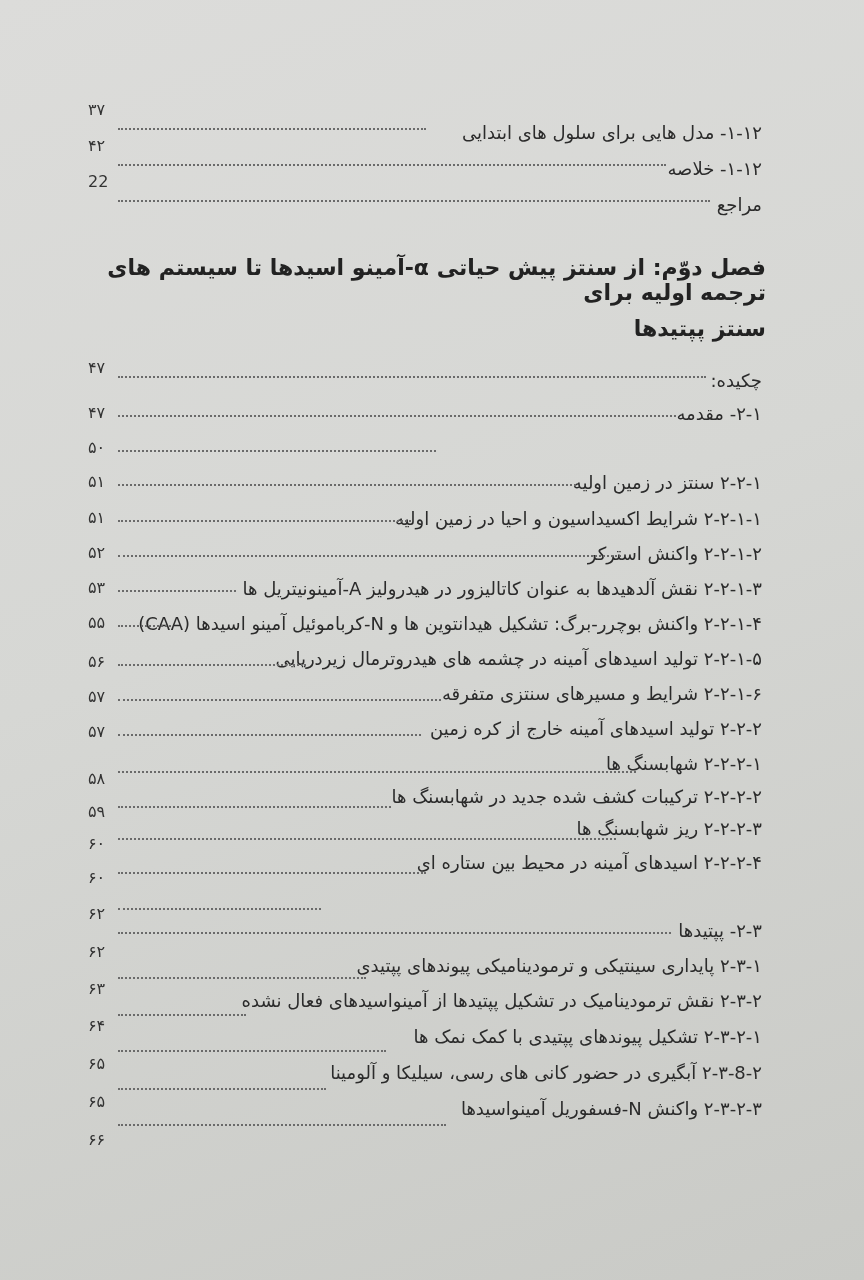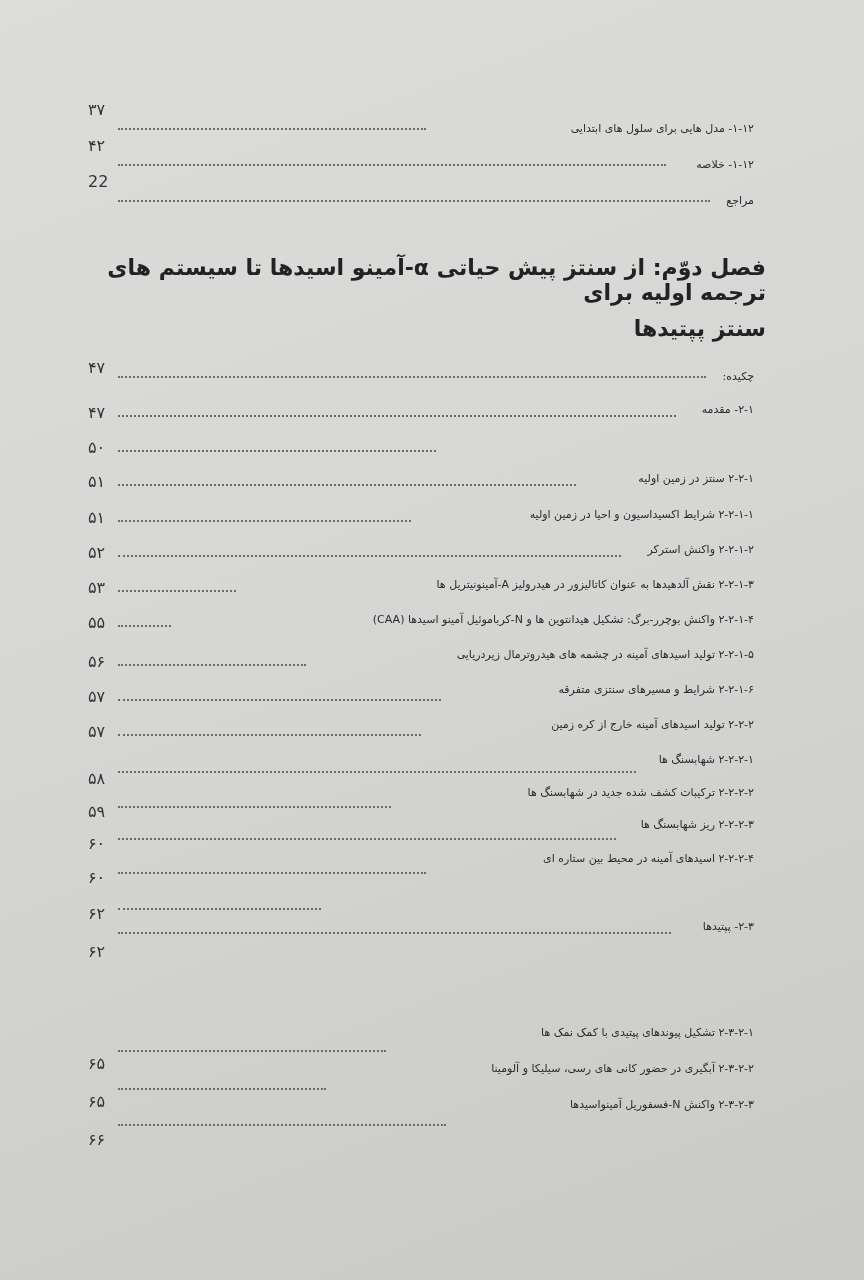--- a/index.html
+++ b/index.html
@@ -3,21 +3,21 @@
 <meta charset="utf-8">
 <style>
   html,body{margin:0;padding:0;}
   body{
     width:864px;height:1280px;overflow:hidden;
     background:linear-gradient(160deg,#dcdcda 0%,#d6d7d4 45%,#c9cac6 100%);
     font-family:"DejaVu Sans",sans-serif;color:#2b2b2b;position:relative;
   }
   .page{position:absolute;left:0;top:0;width:864px;height:1280px;}
   .row{position:absolute;left:118px;right:98px;height:26px;direction:rtl;}
-  .title{position:absolute;right:12px;top:0;font-size:11px;white-space:nowrap;background:transparent;direction:rtl;}
+  .title{position:absolute;right:4px;top:0;font-size:18px;white-space:nowrap;background:transparent;direction:rtl;}
   .dots{position:absolute;border-bottom:2px dotted #6a6a6a;height:0;}
   .pnum{position:absolute;font-size:16px;left:-30px;direction:rtl;color:#333;}
   .chapter{position:absolute;right:98px;left:100px;direction:rtl;font-weight:bold;font-size:22px;color:#222;}
 </style>
 </head>
 <body>
 
 <div class="page">
 
   <div class="row" style="top:122px">
@@ -115,27 +115,37 @@
   </div>
   <div class="row" style="top:886px">
     <span class="dots" style="left:0;right:445px;top:22px"></span>
     <span class="pnum" style="top:18px">۶۲</span>
   </div>
   <div class="row" style="top:920px">
     <span class="title">۲-۳- پپتیدها</span>
     <span class="dots" style="left:0;right:95px;top:12px"></span>
     <span class="pnum" style="top:22px">۶۲</span>
   </div>
+  <div class="row" style="top:955px">
+    <span class="title">۲-۳-۱ پایداری سینتیکی و ترمودینامیکی پیوندهای پپتیدی</span>
+    <span class="dots" style="left:0;right:400px;top:22px"></span>
+    <span class="pnum" style="top:24px">۶۳</span>
+  </div>
+  <div class="row" style="top:990px">
+    <span class="title">۲-۳-۲ نقش ترمودینامیک در تشکیل پپتیدها از آمینواسیدهای فعال نشده</span>
+    <span class="dots" style="left:0;right:520px;top:24px"></span>
+    <span class="pnum" style="top:26px">۶۴</span>
+  </div>
   <div class="row" style="top:1026px">
     <span class="title">۲-۳-۲-۱ تشکیل پیوندهای پپتیدی با کمک نمک ها</span>
     <span class="dots" style="left:0;right:380px;top:24px"></span>
     <span class="pnum" style="top:28px">۶۵</span>
   </div>
   <div class="row" style="top:1062px">
-    <span class="title">۲-۳-۲-۲ آبگیری در حضور کانی های رسی، سیلیکا و آلومینا</span>
+    <span class="title">۲-۳-8-۲ آبگیری در حضور کانی های رسی، سیلیکا و آلومینا</span>
     <span class="dots" style="left:0;right:440px;top:26px"></span>
     <span class="pnum" style="top:30px">۶۵</span>
   </div>
   <div class="row" style="top:1098px">
     <span class="title">۲-۳-۲-۳ واکنش N-فسفوریل آمینواسیدها</span>
     <span class="dots" style="left:0;right:320px;top:26px"></span>
     <span class="pnum" style="top:32px">۶۶</span>
   </div>
 
 </div>

